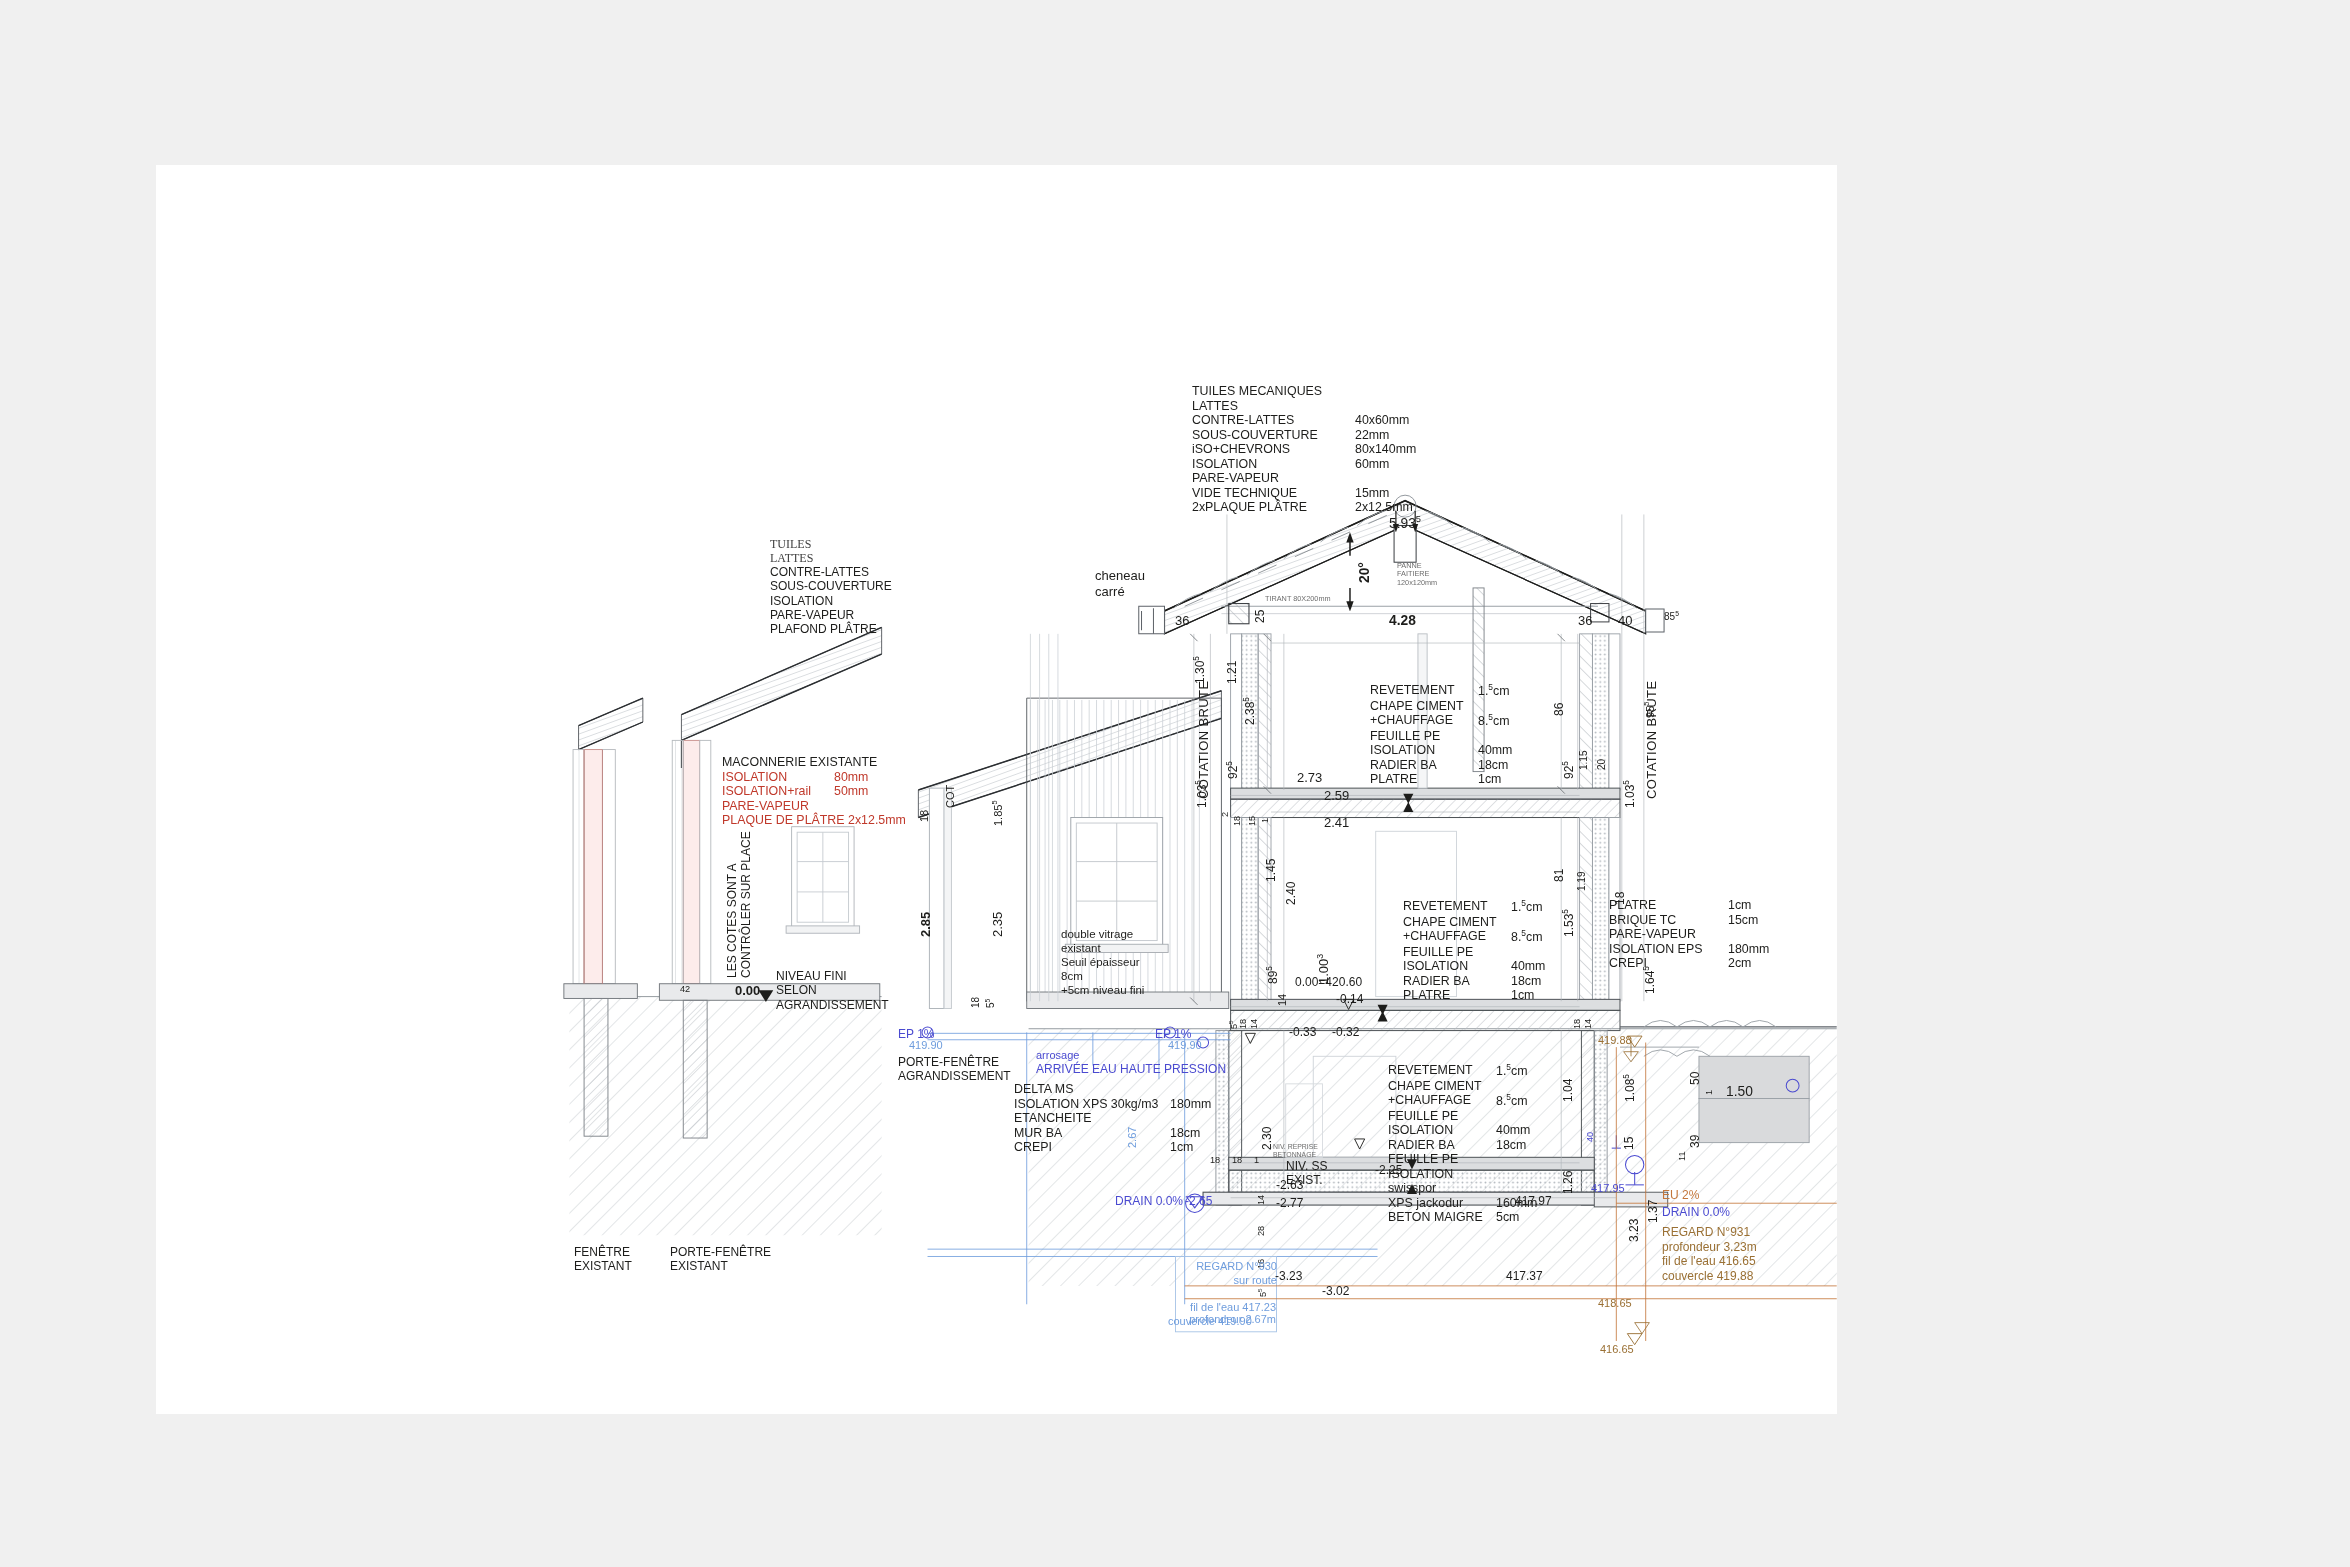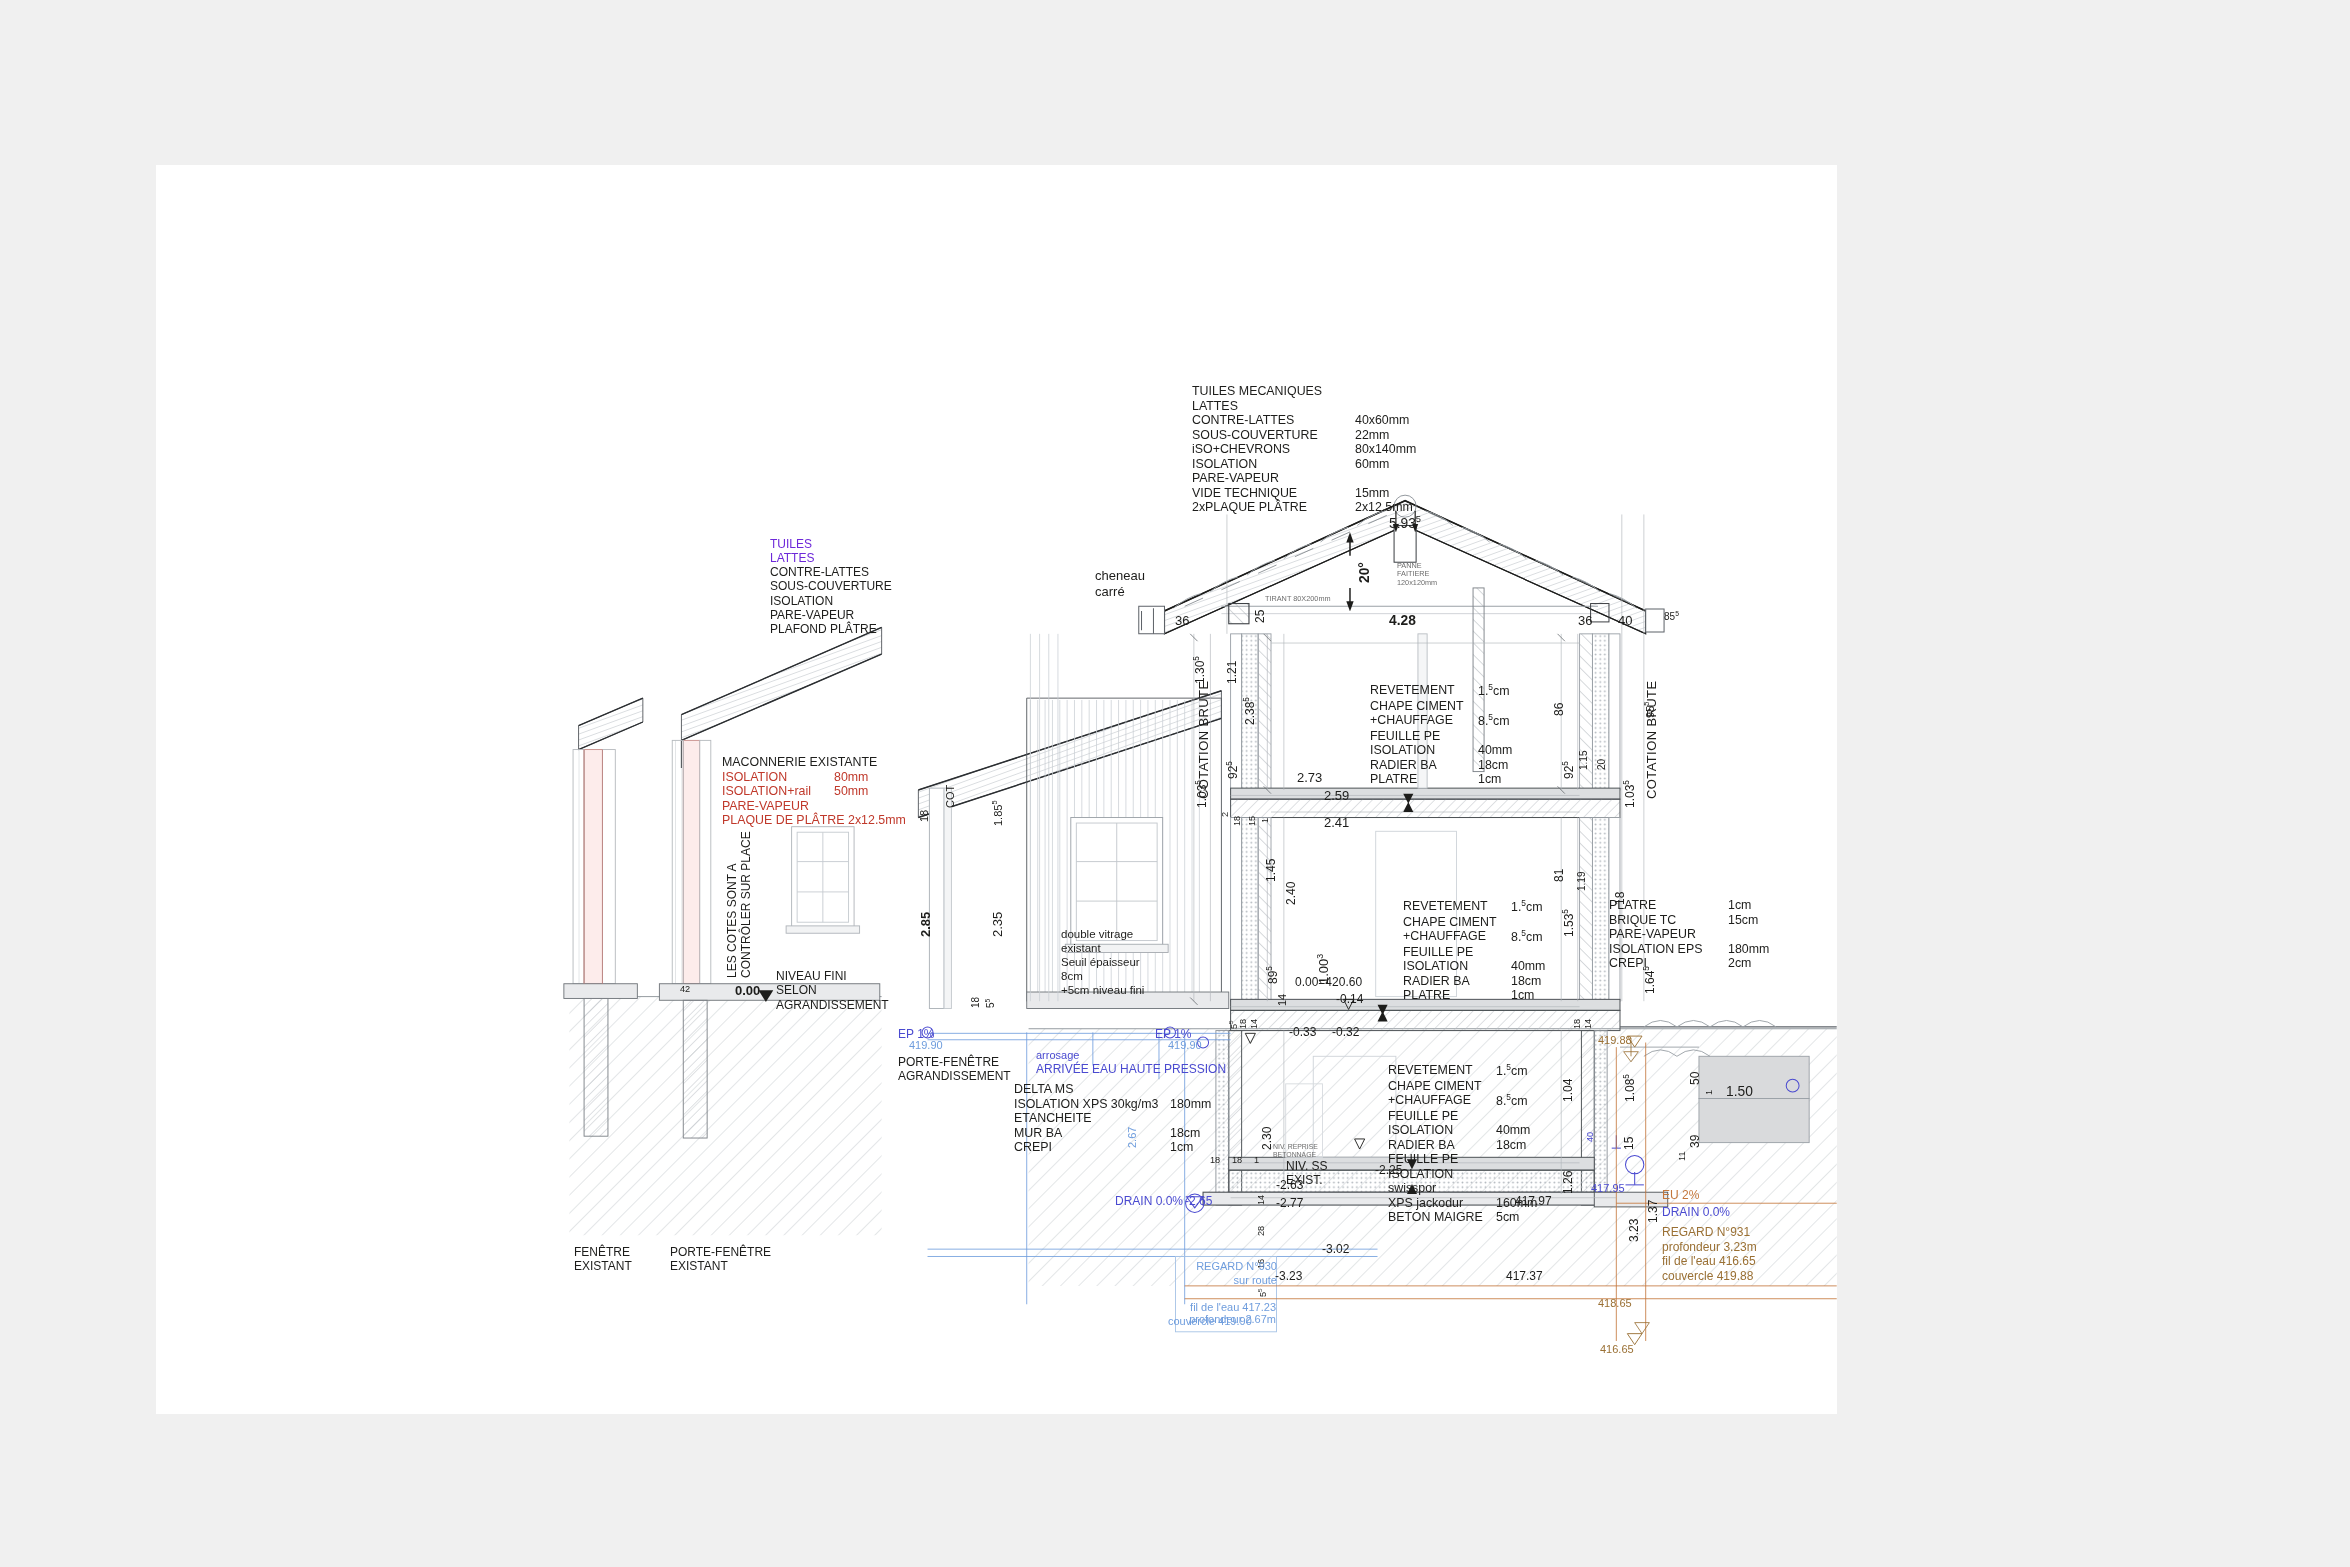--- a/index.html
+++ b/index.html
@@ -11,21 +11,21 @@
   #sheet{position:absolute;left:156px;top:165px;width:1681px;height:1249px;
          background:#ffffff;}
   #drawing{position:absolute;left:0;top:0;width:2351px;height:1568px;}
 
   .lyr{position:absolute;left:0;top:0;width:2351px;height:1568px;}
 
   
   .t{position:absolute;white-space:pre;color:#1a1a1a;
      font-family:"Liberation Sans", sans-serif;line-height:1.18;}
   .t.blk{color:#1d1d1b;}
-  .t.red{color:#6d28d9;}
+  .t.red{color:#404040;font-family:Liberation Serif, serif;}
   .t.blue{color:#4a4ad0;}
   .t.lblue{color:#6f9ddd;}
   .t.brown{color:#9a7034;}
   .t.orange{color:#c3763a;}
   .t.gray{color:#6d6d6d;}
   .f12{font-size:11px;}
   .f13{font-size:12px;}
   .f14{font-size:13px;}
   .f15{font-size:13.8px;}
   .b{font-weight:bold;}
@@ -729,21 +729,21 @@
 
   <div class="t blk f14" style="left:1324px;top:788px;">2.59</div>
   <div class="t blk f14" style="left:1324px;top:815px;">2.41</div>
   <div class="t blk f13" style="left:1295px;top:975px;">0.00=420.60</div>
   <div class="t blk f13" style="left:1336px;top:992px;">-0.14</div>
   <div class="t blk f13" style="left:1289px;top:1025px;">-0.33</div>
   <div class="t blk f13" style="left:1332px;top:1025px;">-0.32</div>
   <div class="t blk f13" style="left:1331px;top:1163px;margin-left:44px;">-2.25</div>
   <div class="t blk f13" style="left:1276px;top:1178px;">-2.63</div>
   <div class="t blk f13" style="left:1276px;top:1196px;">-2.77</div>
-  <div class="t blk f13" style="left:1322px;top:1242px;">-3.02</div>
+  <div class="t blk f13" style="left:1322px;top:1284px;">-3.02</div>
   <div class="t blk f13" style="left:1275px;top:1269px;">-3.23</div>
   <div class="t blk f13" style="left:1286px;top:1159px;">NIV. SS
 EXIST.</div>
   <div class="t blk f13" style="left:1515px;top:1194px;">417.97</div>
   <div class="t blk f13" style="left:1506px;top:1269px;">417.37</div>
   <div class="t blue f12" style="left:1591px;top:1182px;">417.95</div>
   <div class="t brown f12" style="left:1598px;top:1034px;">419.88</div>
   <div class="t brown f12" style="left:1598px;top:1297px;">418.65</div>
 
   <div class="t blue f13" style="left:898px;top:1027px;">EP 1%</div>

